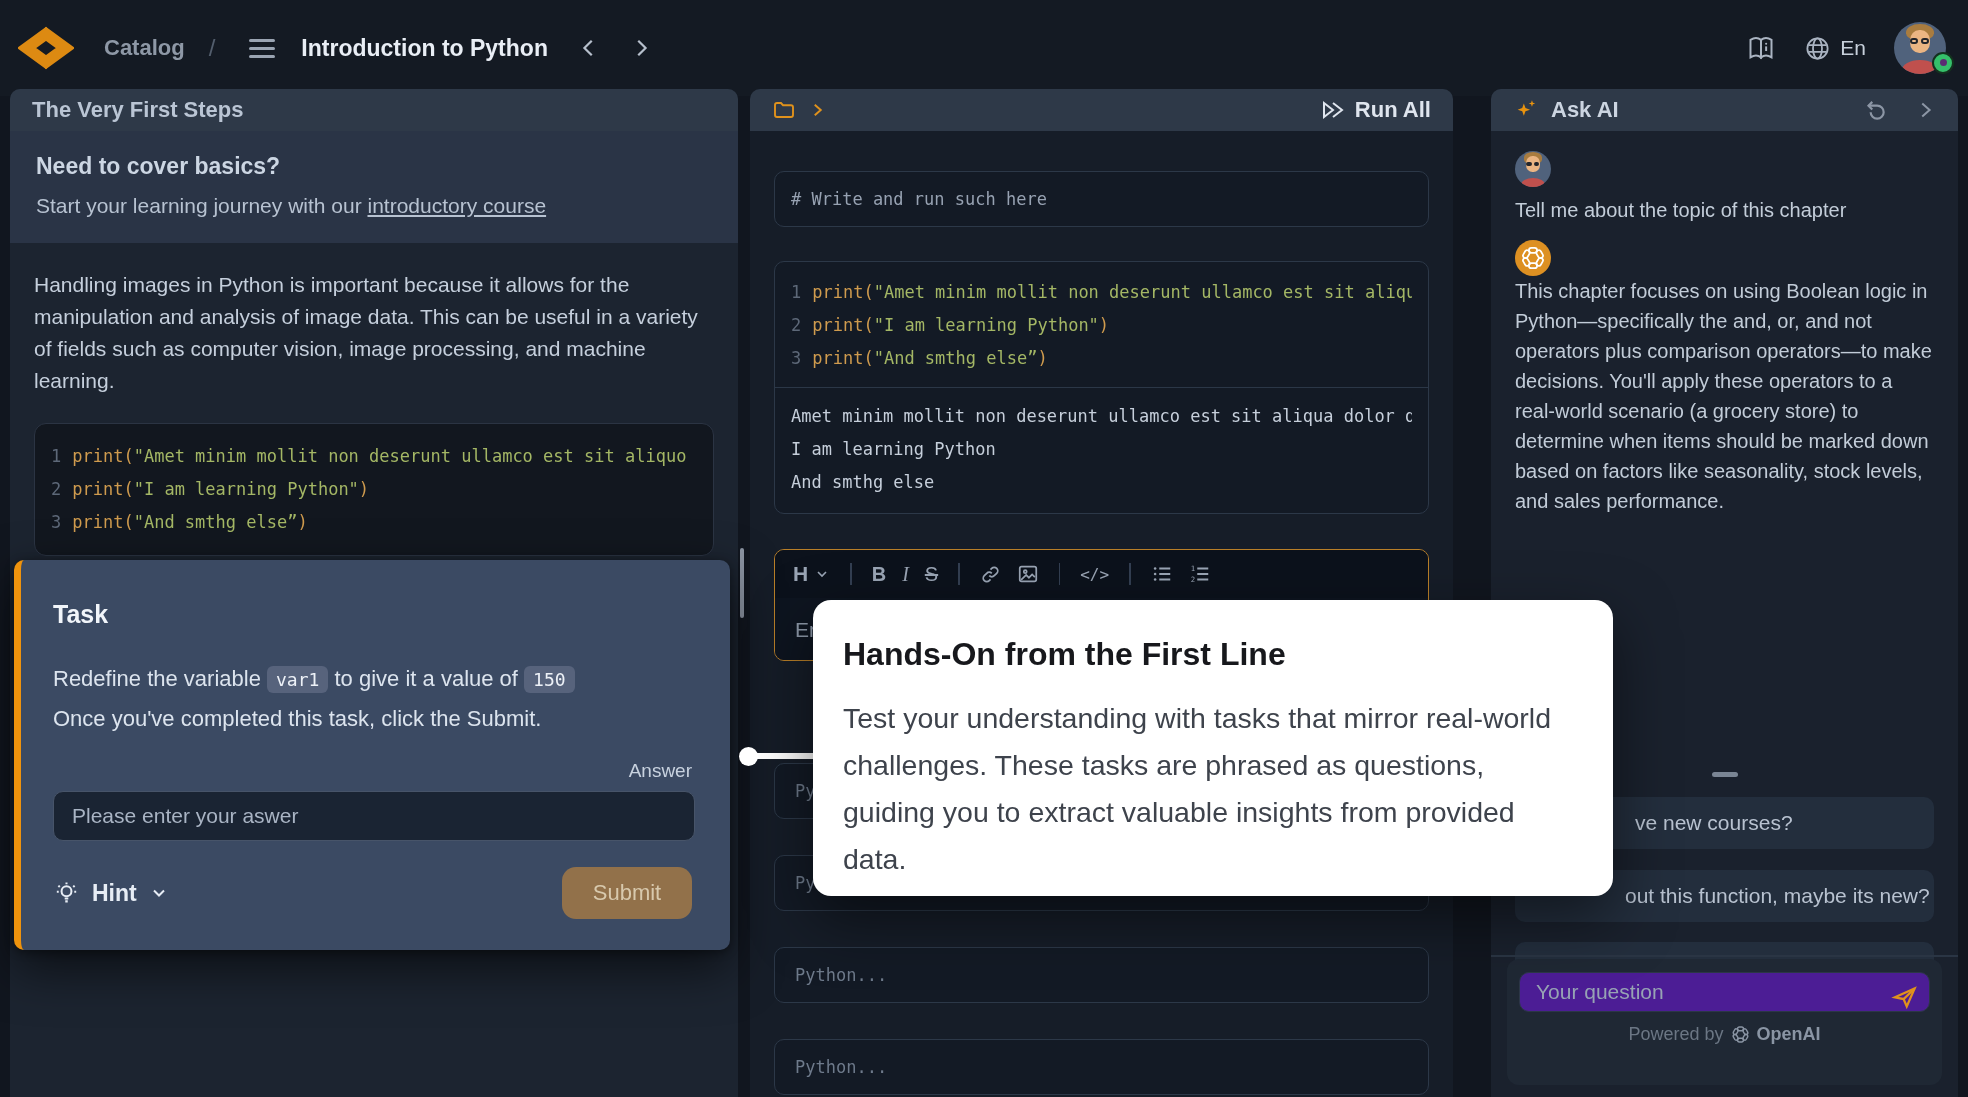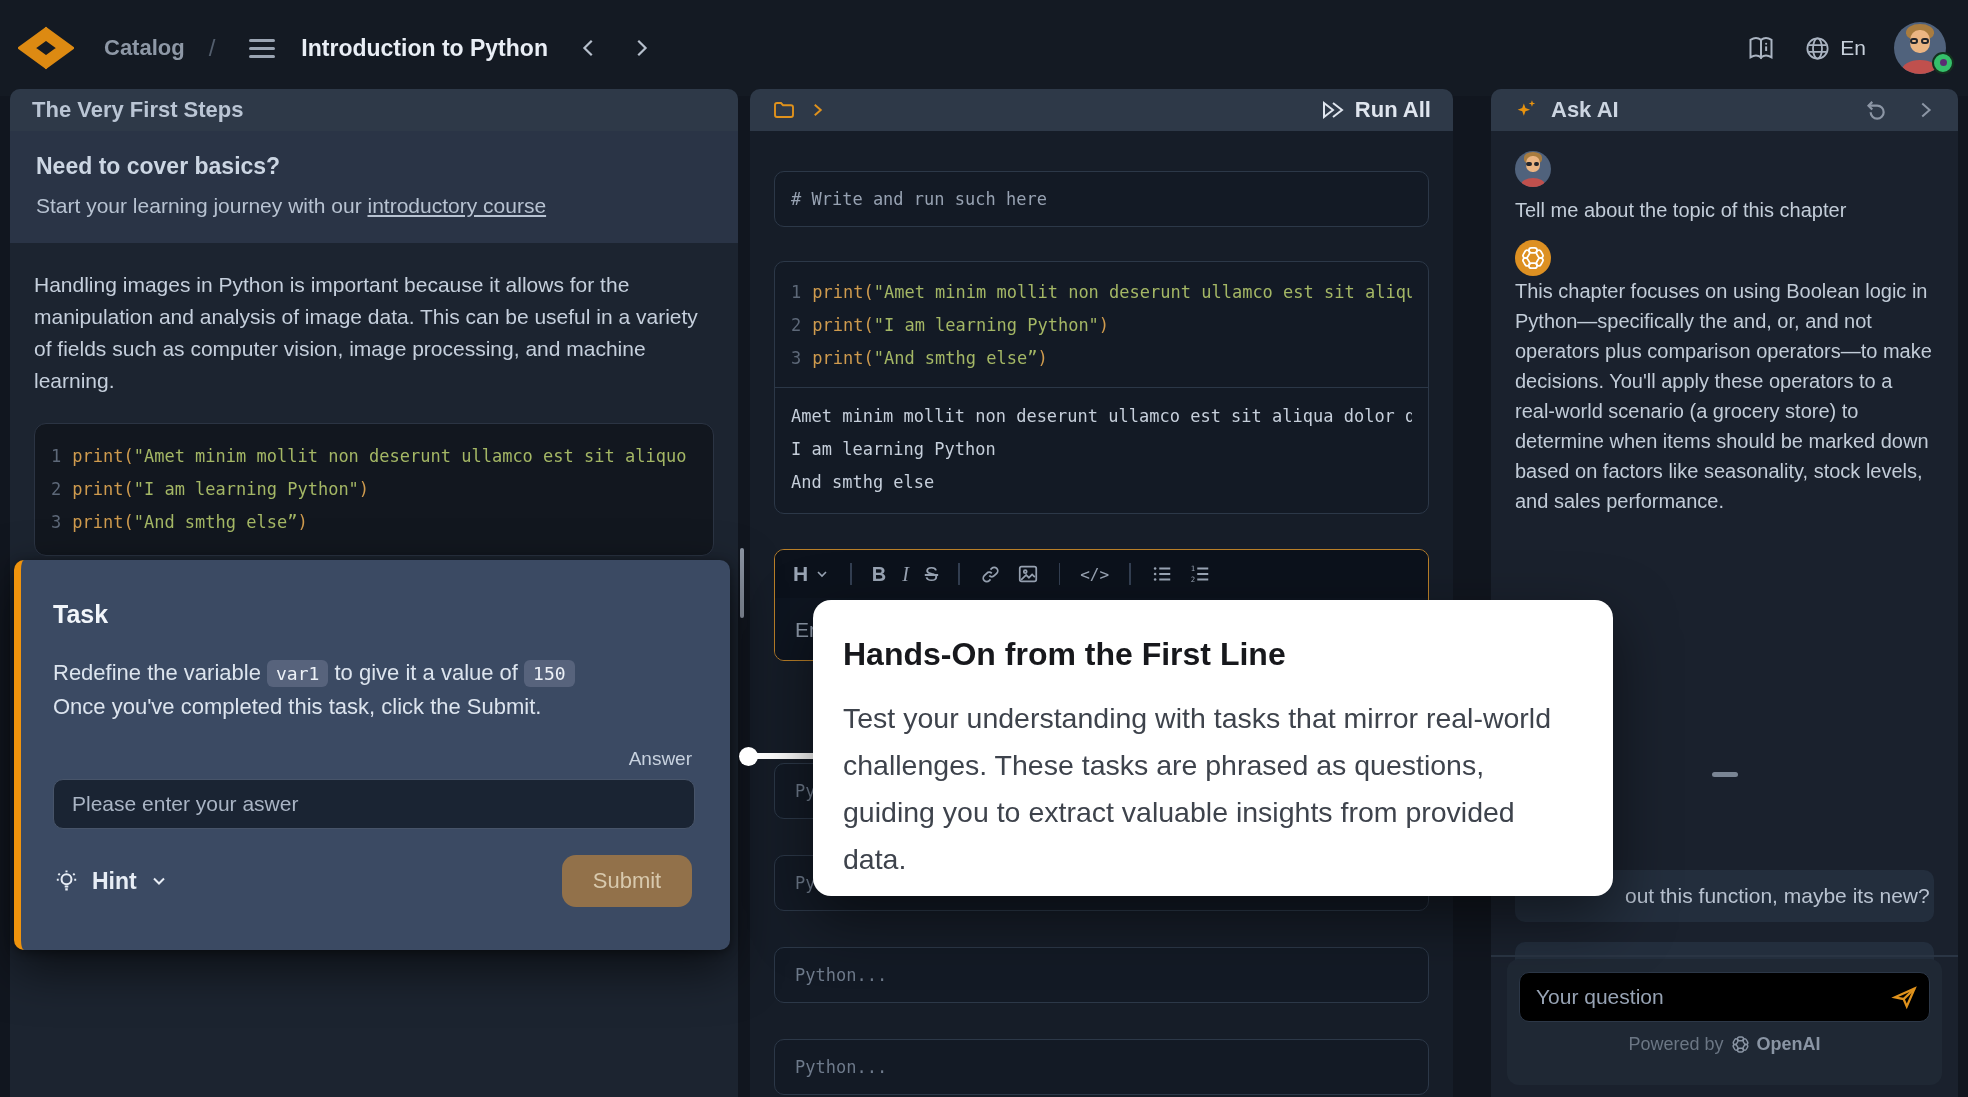--- a/index.html
+++ b/index.html
@@ -47,21 +47,21 @@
   .code-block { margin-top:26px; background:#12171f; border:1.5px solid #2b3443; border-radius:12px; padding:16px 16px; }
   .code-row { font-family:"DejaVu Sans Mono","Liberation Mono",monospace; font-size:17px; line-height:33px; white-space:pre; overflow:hidden; }
   .ln { color:#5d6878; margin-right:11px; }
   .kw { color:#cf9b4e; }
   .pn { color:#cf9b4e; }
   .st { color:#a4b765; }
 
   
   .task-card { position:absolute; left:14px; top:560px; width:716px; height:390px; z-index:6; background:#3b4a63; border-left:7px solid #ef930d; border-radius:10px; box-shadow:0 18px 50px rgba(0,0,0,.6), 0 2px 10px rgba(0,0,0,.4); padding:40px 38px 0 32px; }
   .task-heading { font-size:25px; font-weight:700; color:#f1f5fa; }
-  .task-line { margin-top:26px; font-size:22px; line-height:36px; color:#dce4ee; }
+  .task-line { margin-top:26px; font-size:22px; line-height:48px; color:#dce4ee; }
   .task-line2 { margin-top:2px; font-size:22px; color:#dce4ee; }
   .chip { background:#57637c; border-radius:6px; padding:3px 9px; font-family:"DejaVu Sans Mono","Liberation Mono",monospace; font-size:18px; color:#edf1f7; }
   .answer-label { margin:28px 0 0 18px; font-size:19px; color:#c8d2df;text-align:right; }
   .answer-input { margin-top:9px; width:642px; height:50px; background:#1a2433; border:1.5px solid #475469; border-radius:10px; font-size:21px; color:#e4eaf2; padding:0 18px; outline:none; font-family:"Liberation Sans",sans-serif; }
   .answer-input::placeholder { color:#a9b4c4; }
   .task-footer { margin-top:26px; display:flex; align-items:center; }
   .hint-group { display:flex; align-items:center; gap:12px; color:#e7edf5; cursor:pointer; }
   .hint-label { font-size:23px; font-weight:600; }
   .submit-btn { margin-left:auto; width:130px; height:52px; background:#92714a; border:none; border-radius:14px; font-size:22px; color:#d8c9ad; font-family:"Liberation Sans",sans-serif; cursor:pointer; }
 
@@ -98,21 +98,21 @@
   .right-body { padding:0 24px; position:relative; }
   .chat-avatar { width:36px; height:36px; margin-top:20px; }
   .chat-msg { margin-top:12px; font-size:20px; color:#c3cdd9; }
   .ai-avatar { margin-top:18px; width:36px; height:36px; border-radius:50%; background:#dd9022; display:flex; align-items:center; justify-content:center; }
   .ai-msg { margin-top:0; width:422px; font-size:20px; line-height:30px; color:#c2ccd8; }
   .drag-handle { position:absolute; left:50%; transform:translateX(-50%); top:621px; width:26px; height:5px; border-radius:3px; background:#7a8594; }
   .sugg { position:absolute; left:24px; width:419px; height:52px; border-radius:10px; background:#232e3d; display:flex; align-items:center; font-size:21px; color:#b8c2d0; cursor:pointer; }
   .ask-bottom { position:absolute; left:16px; top:870px; width:435px; height:126px; background:#1f2834; border-radius:12px; padding:13px 12px 0 12px; }
   .ask-divider { position:absolute; left:0; top:866px; width:467px; height:1.5px; background:#2a3544; }
   .q-wrap { position:relative; }
-  .q-input { width:100%; height:50px; background:#000000; border:1.5px solid #2c3747; border-radius:10px; font-size:21px; color:#dfe6ef; padding:0 48px 0 16px; outline:none; font-family:"Liberation Sans",sans-serif; }
+  .q-input { width:100%; height:40px; background:#4c1d95; border:1.5px solid #2c3747; border-radius:10px; font-size:21px; color:#dfe6ef; padding:0 48px 0 16px; outline:none; font-family:"Liberation Sans",sans-serif; }
   .q-input::placeholder { color:#97a3b4; }
   .send-ic { position:absolute; right:12px; top:12px; color:#e0921c; cursor:pointer; }
   .powered { margin-top:12px; display:flex; align-items:center; justify-content:center; gap:7px; color:#6b7684; font-size:18px; }
   .openai-word { font-weight:700; color:#8a95a4; }
 
   
   .tooltip { position:absolute; left:813px; top:600px; width:800px; height:296px; background:#ffffff; border-radius:18px; z-index:40; box-shadow:0 22px 60px rgba(0,0,0,.5); padding:36px 40px 0 30px; }
   .tt-title { font-size:32px; font-weight:800; color:#17181c; }
   .tt-body { margin-top:22px; width:730px; font-size:28.5px; line-height:47px; color:#3e434c; }
   .conn-dot { position:absolute; left:739px; top:747px; width:19px; height:19px; border-radius:50%; background:#ffffff; z-index:41; }
@@ -368,20 +368,21 @@
             </g>
           <g transform="rotate(300 12 12)">
               <rect x="8.2" y="2.6" width="7.6" height="4.6" rx="2.3"></rect>
             </g>
         </svg>
       </div>
       <div class="ai-msg">This chapter focuses on using Boolean logic in Python—specifically the and, or, and not operators plus comparison operators—to make decisions. You'll apply these operators to a real-world scenario (a grocery store) to determine when items should be marked down based on factors like seasonality, stock levels, and sales performance.</div>
 
       <div class="drag-handle"></div>
 
+      <div class="sugg" style="top:646px; padding-left:120px;">ve new courses?</div>
       <div class="sugg" style="top:719px; padding-left:110px;">out this function, maybe its new?</div>
       <div class="sugg" style="top:791px; padding-left:117px;">nd to me new courses</div>
     </div>
 
     <div class="ask-divider"></div>
     <div class="ask-bottom">
       <div class="q-wrap">
         <input class="q-input" type="text" placeholder="Your question" style="">
         <span class="send-ic">
           <svg width="27" height="27" viewBox="0 0 24 24" fill="none" stroke="currentColor" stroke-width="2">

